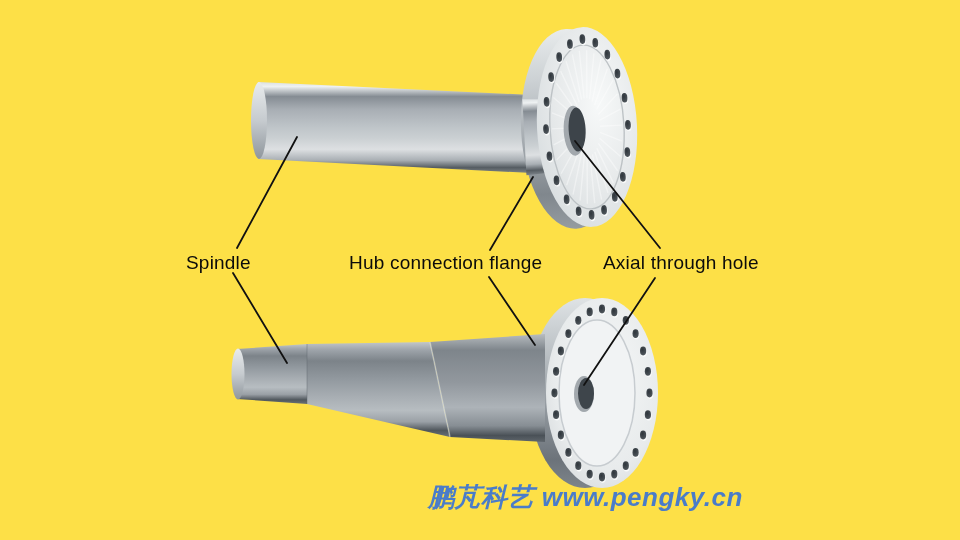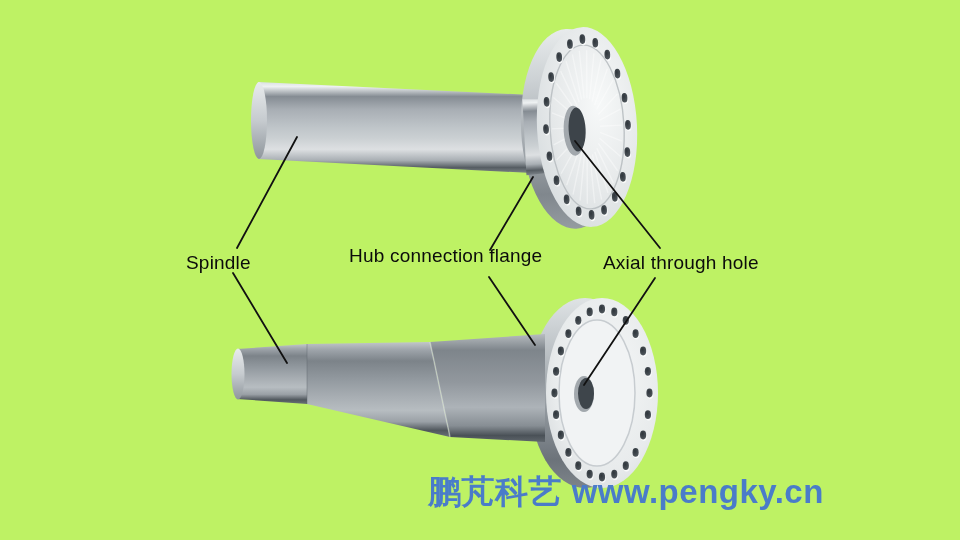--- a/index.html
+++ b/index.html
@@ -1,38 +1,39 @@
 <!DOCTYPE html>
 <html><head>
 <meta charset="utf-8">
 <style>
   html,body{margin:0;padding:0;background:#ffffff;}
   .canvas{
     position:relative;
     width:960px;height:540px;
-    background:#bef264;
+    background:#fde047;
     overflow:hidden;
     font-family:"Liberation Sans", sans-serif;
   }
   .canvas svg{position:absolute;left:0;top:0;}
   .label{
     position:absolute;
     font-size:19px;
     color:#0b0b0b;
     white-space:nowrap;
     letter-spacing:0.2px;
   }
   .label-spindle{left:186px;top:252px;}
-  .label-hub{left:349px;top:245px;}
+  .label-hub{left:349px;top:252px;}
   .label-axial{left:603px;top:252px;}
   .watermark{
     position:absolute;
-    left:428px;top:470px;
-    font-size:33px;
+    left:428px;top:480px;
+    font-size:26px;
     font-weight:bold;
+    font-style:italic;
     letter-spacing:0.5px;
     color:#4a7cc9;
     white-space:nowrap;
   }
 </style>
 </head>
 <body>
 
 <div class="canvas">
 

